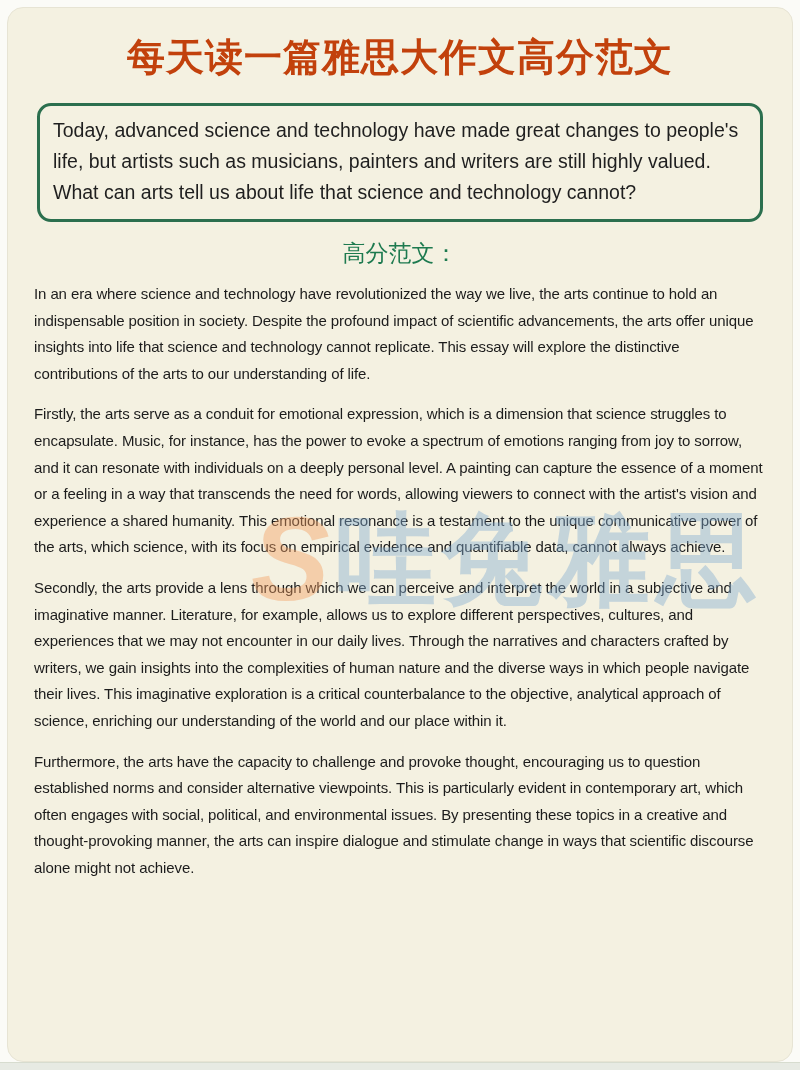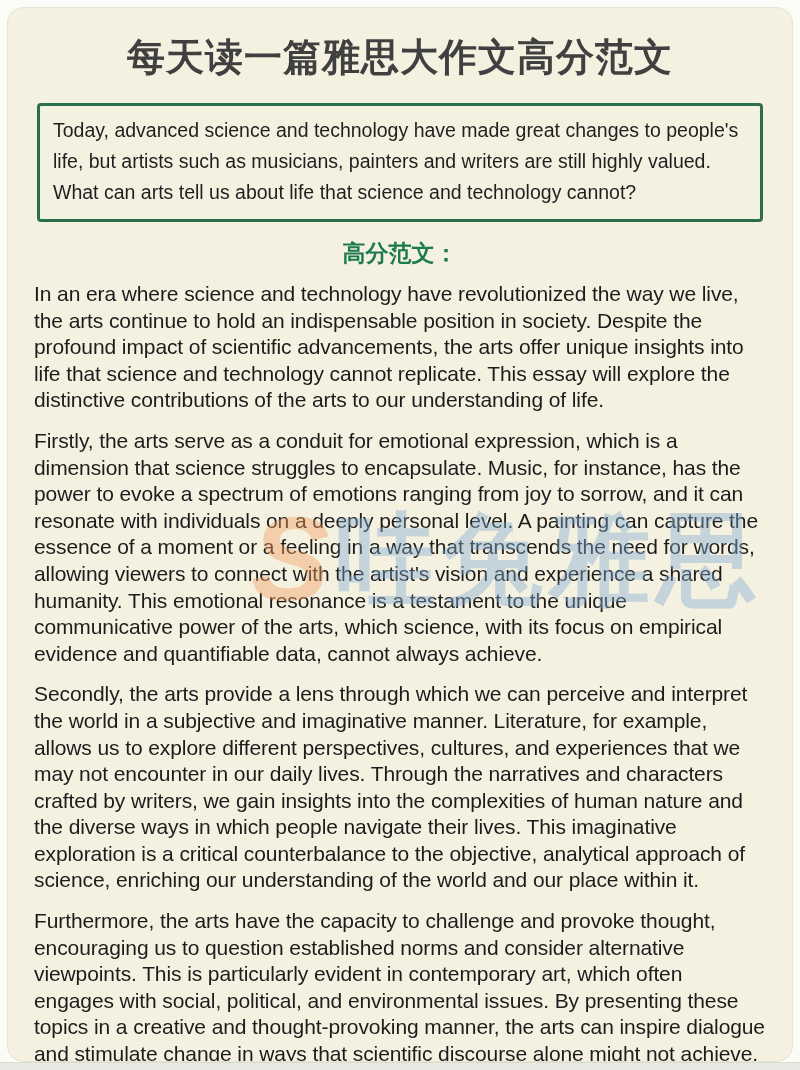--- a/index.html
+++ b/index.html
@@ -27,52 +27,52 @@
     border-radius: 16px;
     box-sizing: border-box;
     overflow: hidden;
   }
   .title {
     margin: 26px 20px 0 20px;
     text-align: center;
     font-size: 38px;
     line-height: 46px;
     font-weight: 900;
-    color: #404040;
+    color: #c2410c;
     letter-spacing: 1px;
   }
   .prompt-box {
     position: relative;
     margin: 23px 29px 0 29px;
     border: 3px solid #2b6f4e;
-    border-radius: 4px;
+    border-radius: 14px;
     background: transparent;
     box-sizing: border-box;
   }
   .prompt-box p {
     margin: 0;
     padding: 9px 13px 11px 13px;
     font-size: 19.5px;
     line-height: 31px;
     color: #1f1f1f;
   }
   .section-heading {
     margin: 17px 0 0 0;
     text-align: center;
     font-size: 23px;
     line-height: 28px;
-    font-weight: 700;
+    font-weight: 400;
     color: #1d7a4f;
   }
   .content {
     padding: 0 26px;
   }
   .content p {
     margin: 14px 0 0 0;
-    font-size: 21px;
+    font-size: 15px;
     line-height: 26.6px;
     color: #1c1c1c;
     letter-spacing: -0.1px;
   }
   .watermark {
     position: absolute;
     left: 243px;
     top: 492px;
     display: flex;
     align-items: center;

